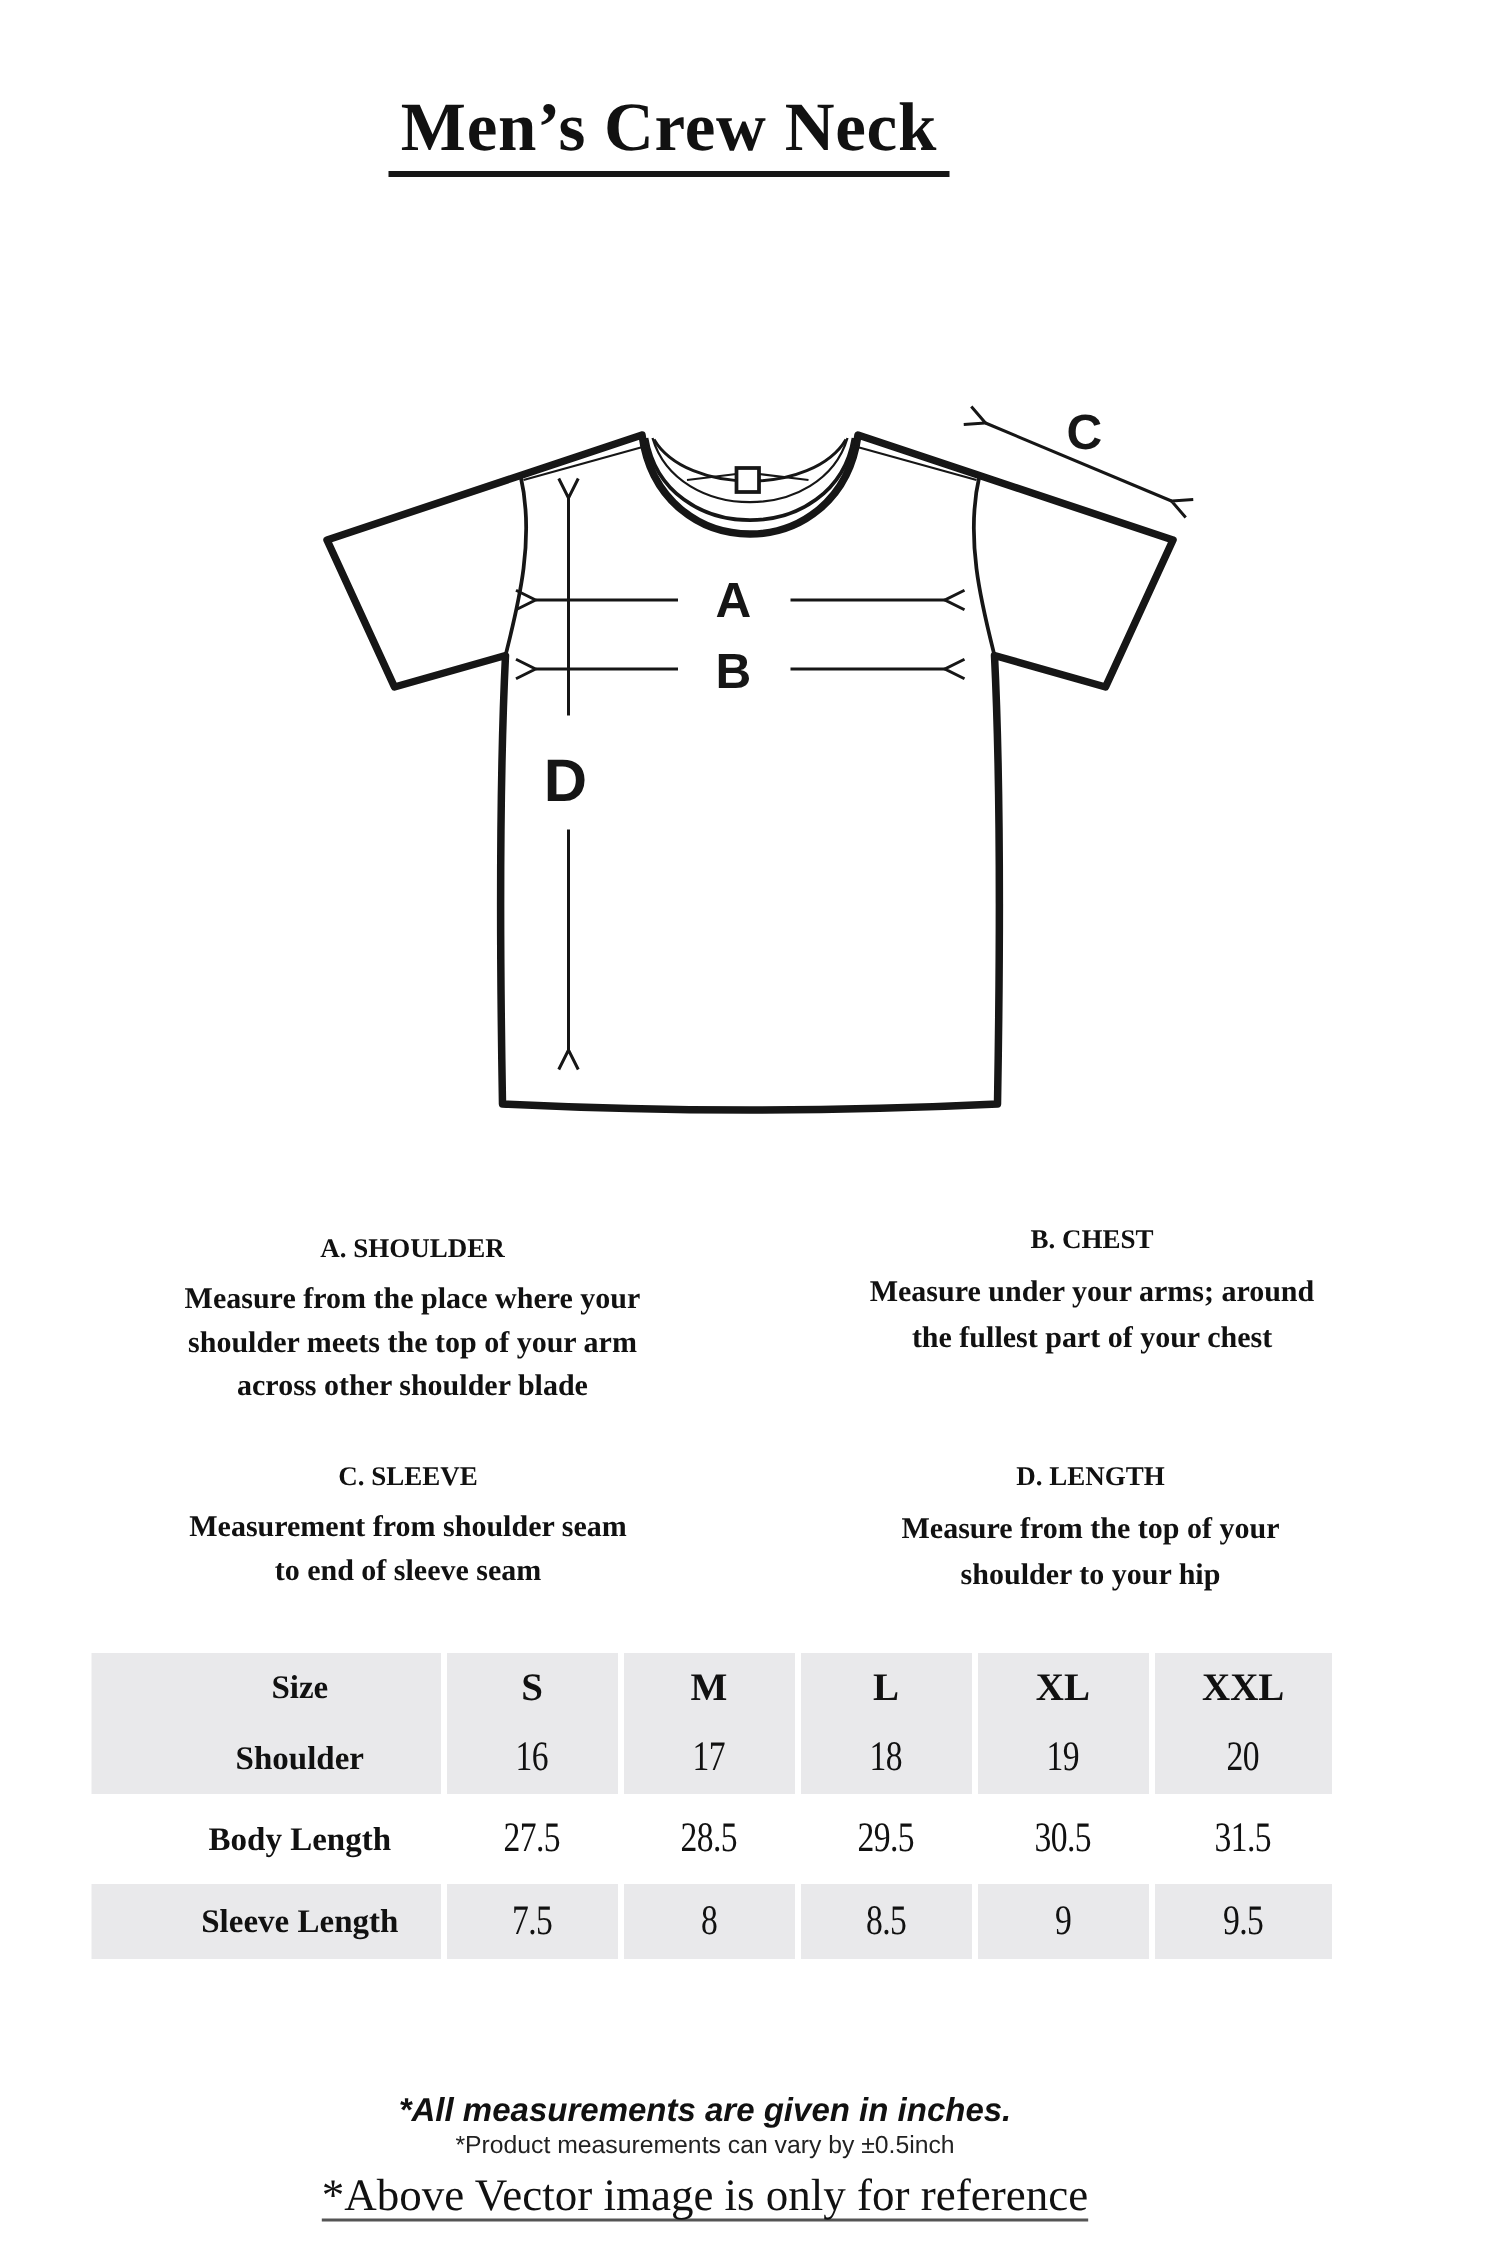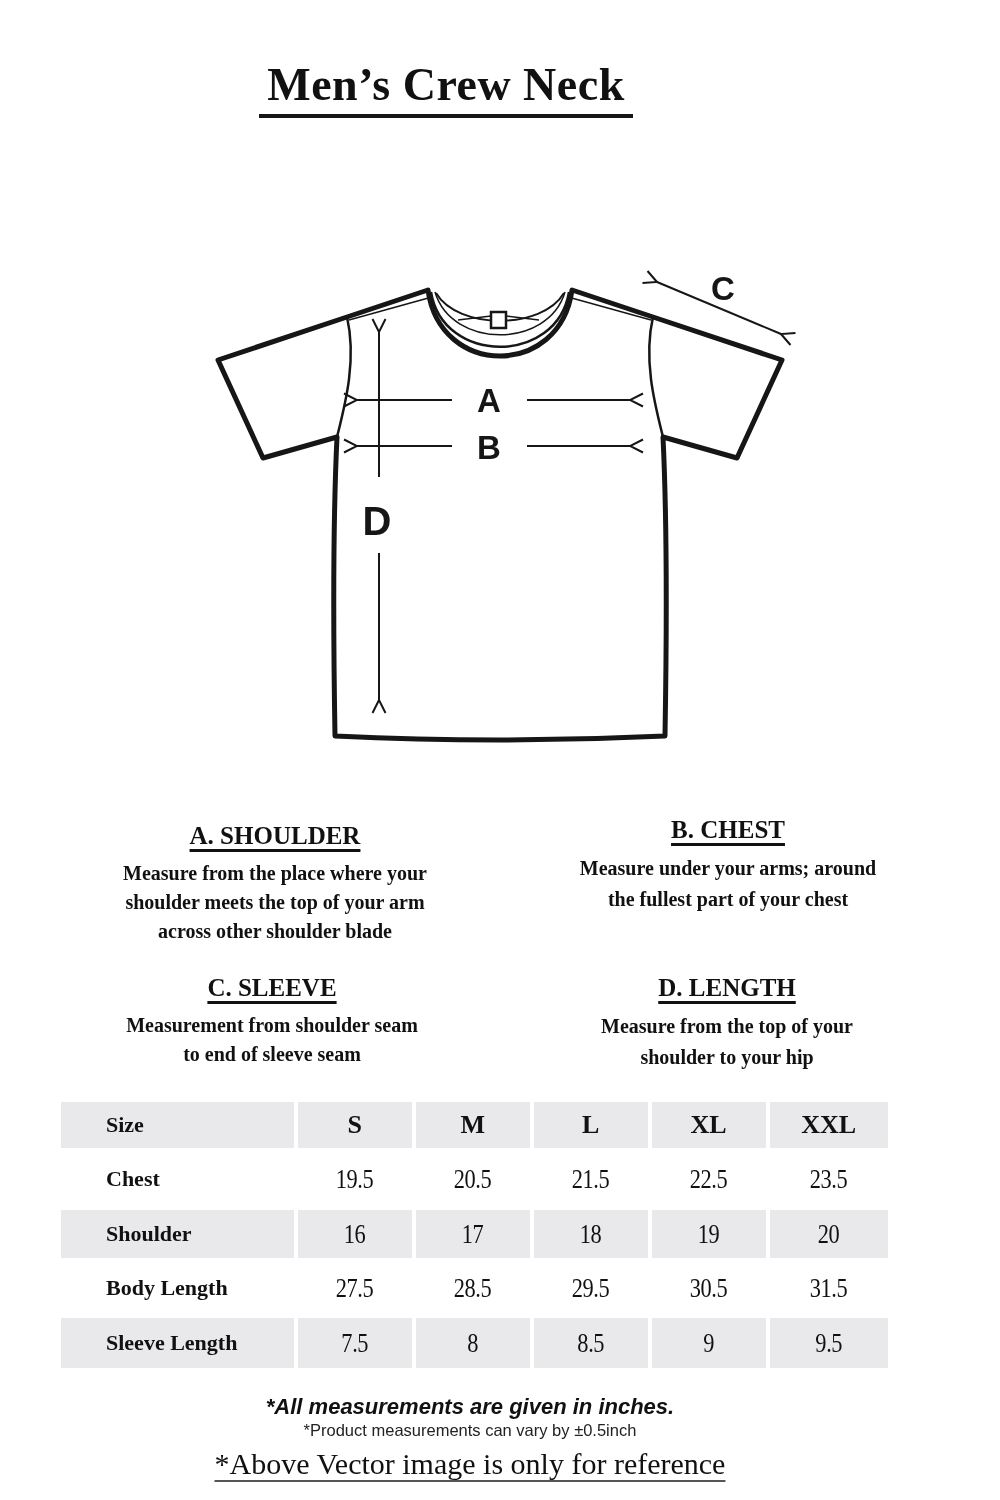--- a/index.html
+++ b/index.html
@@ -30,36 +30,36 @@
   .lab-c { left:723px; top:288px; font-size:33px; }
   .lab-d { left:377px; top:521px; font-size:40px; }
 
   
   .section { position:absolute; width:400px; text-align:center; }
   .sec-a { left:75px;  top:822px; }
   .sec-b { left:528px; top:816px;text-align:center; }
   .sec-c { left:72px;  top:974px; }
   .sec-d { left:527px; top:974px; }
   .sec-head {
-    font-size:25px; font-weight:bold;
-    text-decoration:underline; text-decoration-thickness:2.5px; text-underline-offset:5px;
+    font-size:18px; font-weight:bold;
+    text-decoration-thickness:2.5px; text-underline-offset:5px;
   }
   .sec-lines { margin-top:9px; font-size:20px; font-weight:bold; line-height:29px; }
   .sec-b .sec-lines, .sec-d .sec-lines { line-height:31px; }
 
   
   .size-table {
     position:absolute; left:57px; top:1102px;
     border-collapse:separate; border-spacing:4px 0;
     table-layout:fixed;
   }
   .size-table td { vertical-align:middle; background:#ffffff; }
   .size-table tr.gray td { background:#e9e9eb; }
   td.rowlab {
-    text-align:left; padding-left:45px;
+    text-align:center; padding-left:45px;
     font-weight:bold; font-size:22px; font-family:"Liberation Serif", serif;
   }
   td.szhead { text-align:center; font-weight:bold; font-size:26px; }
   td.val    { text-align:center; font-size:28px; }
   .num { display:inline-block; transform:scaleX(0.8); letter-spacing:-0.5px; }
 
   
   .footnote { position:absolute; left:0; width:100%; text-align:center;margin-left:24px; }
   .fn-1 { top:1394px; font-family:"Liberation Sans", sans-serif;
           font-weight:bold; font-style:italic; font-size:22px; }
@@ -161,28 +161,20 @@
     </colgroup>
     <tbody>
       <tr class="gray" style="height:46px">
         <td class="rowlab">Size</td>
         <td class="szhead">S</td>
         <td class="szhead">M</td>
         <td class="szhead">L</td>
         <td class="szhead">XL</td>
         <td class="szhead">XXL</td>
       </tr>
-      <tr style="height:62px">
-        <td class="rowlab">Chest</td>
-        <td class="val"><span class="num">19.5</span></td>
-        <td class="val"><span class="num">20.5</span></td>
-        <td class="val"><span class="num">21.5</span></td>
-        <td class="val"><span class="num">22.5</span></td>
-        <td class="val"><span class="num">23.5</span></td>
-      </tr>
       <tr class="gray" style="height:48px">
         <td class="rowlab">Shoulder</td>
         <td class="val"><span class="num">16</span></td>
         <td class="val"><span class="num">17</span></td>
         <td class="val"><span class="num">18</span></td>
         <td class="val"><span class="num">19</span></td>
         <td class="val"><span class="num">20</span></td>
       </tr>
       <tr style="height:60px">
         <td class="rowlab">Body Length</td>

